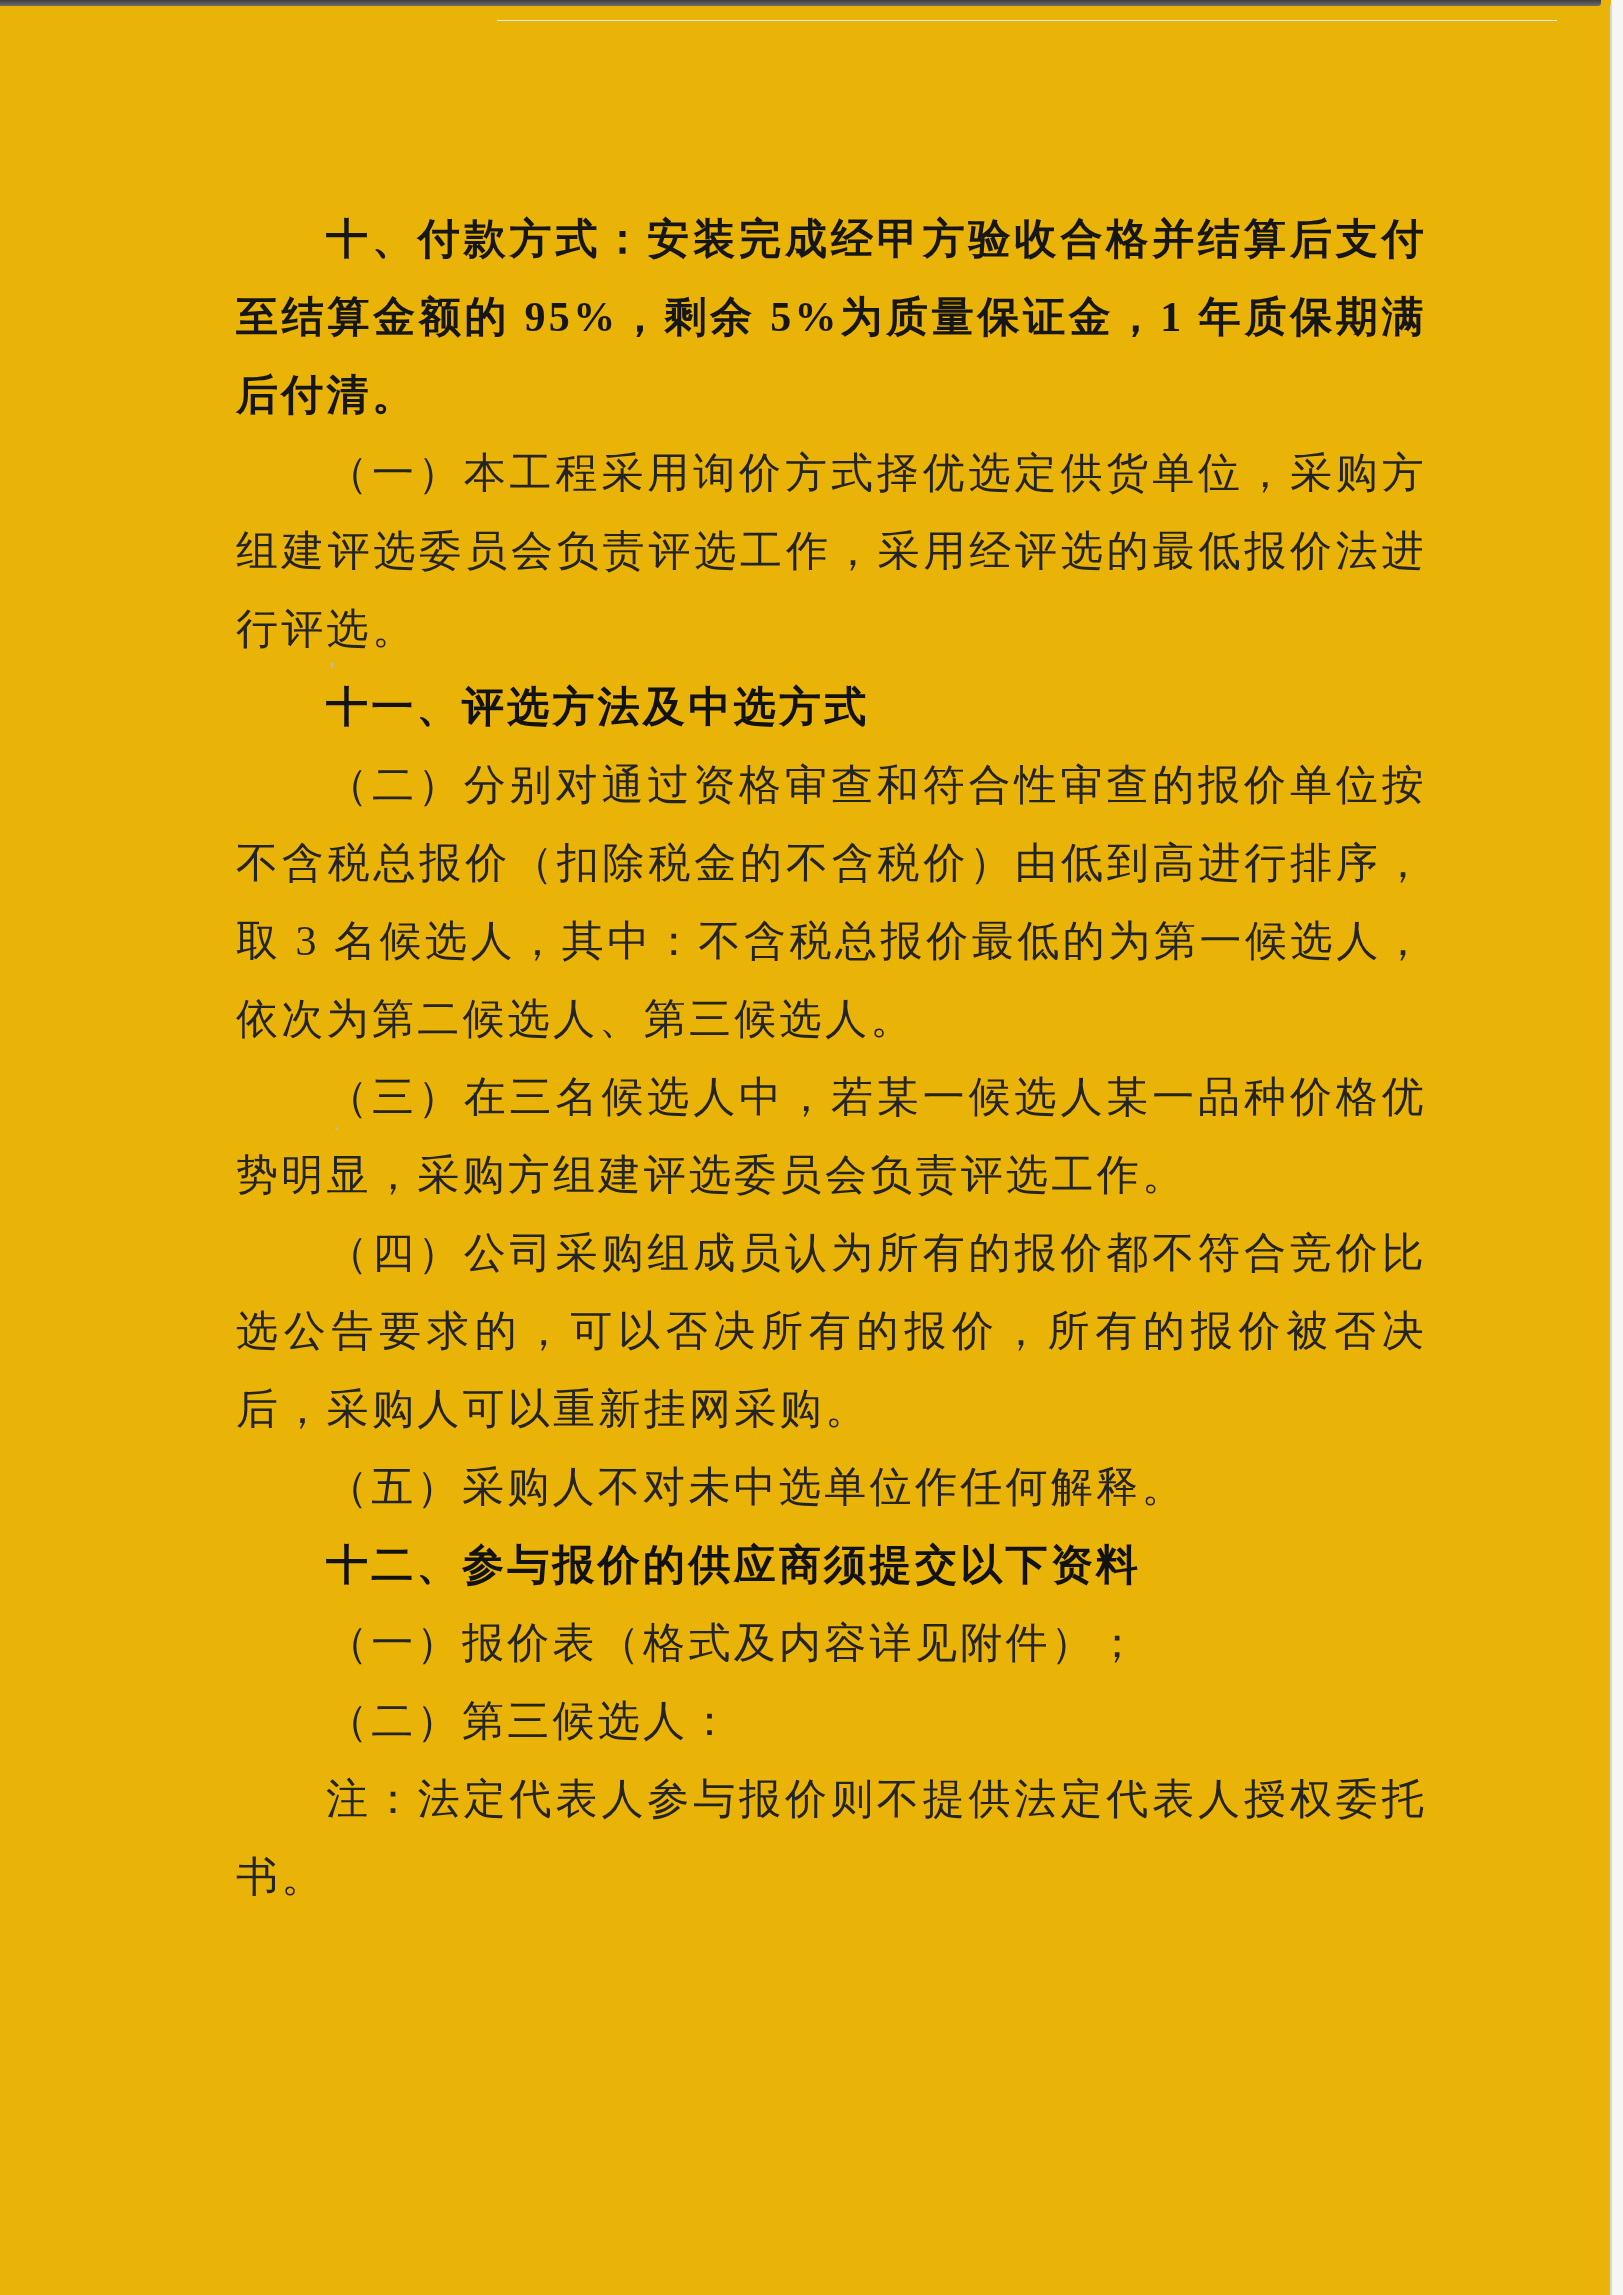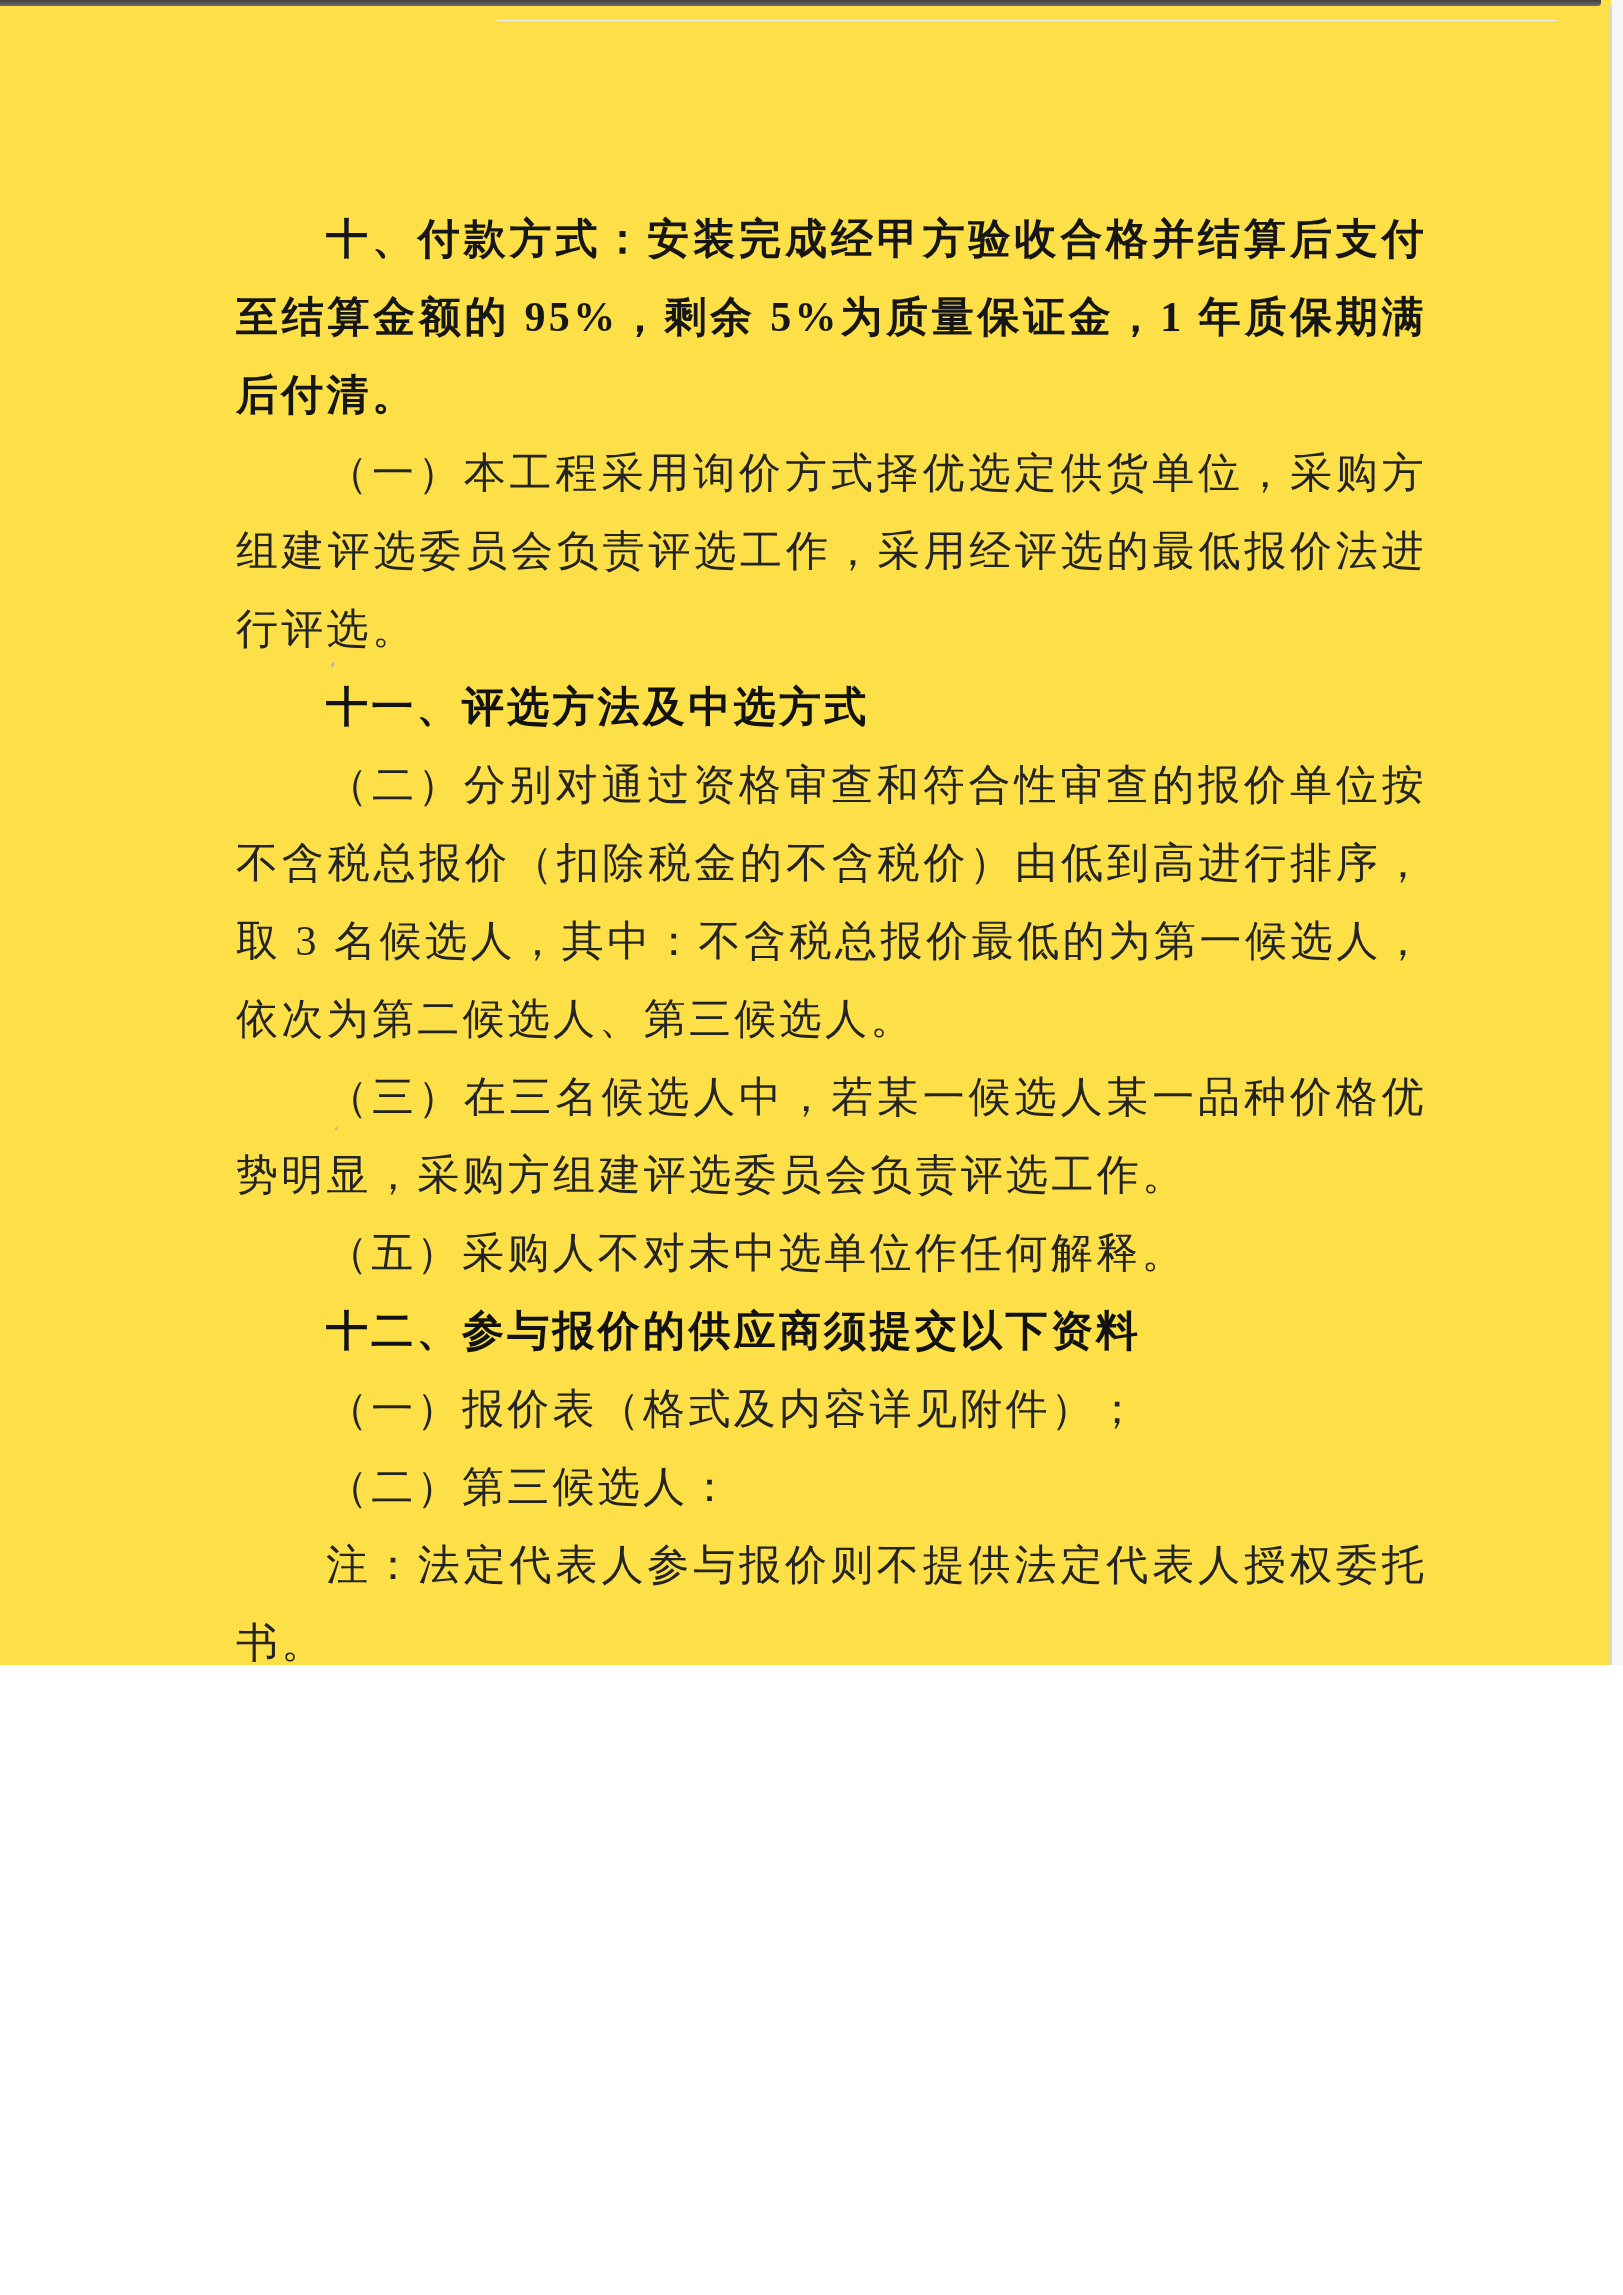--- a/index.html
+++ b/index.html
@@ -3,22 +3,22 @@
 <meta charset="utf-8">
 <style>
   html, body {
     margin: 0;
     padding: 0;
     background: #ffffff;
   }
   .page {
     position: relative;
     width: 1623px;
-    height: 1665px;
-    background: #fde047;
+    height: 2295px;
+    background: #eab308;
     overflow: hidden;
     font-family: "Liberation Serif", "DejaVu Serif", serif;
   }
   
   .scan-top {
     position: absolute;
     left: 0; top: 0;
     width: 1601px; height: 5.9px;
     background: linear-gradient(to bottom, #3f3f3f, #6d6d6d);
     border-bottom-right-radius: 3.3px;
@@ -88,20 +88,21 @@
   <div class="scan-right-line"></div>
   <div class="speck speck-1"></div>
   <div class="speck speck-2"></div>
 
   <main class="content">
     <p class="para bold">十、付款方式：安装完成经甲方验收合格并结算后支付至结算金额的 95%，剩余 5%为质量保证金，1 年质保期满后付清。</p>
     <p class="para">（一）本工程采用询价方式择优选定供货单位，采购方组建评选委员会负责评选工作，采用经评选的最低报价法进行评选。</p>
     <p class="para heading">十一、评选方法及中选方式</p>
     <p class="para">（二）分别对通过资格审查和符合性审查的报价单位按不含税总报价（扣除税金的不含税价）由低到高进行排序，取 3 名候选人，其中：不含税总报价最低的为第一候选人，依次为第二候选人、第三候选人。</p>
     <p class="para">（三）在三名候选人中，若某一候选人某一品种价格优势明显，采购方组建评选委员会负责评选工作。</p>
+    <p class="para">（四）公司采购组成员认为所有的报价都不符合竞价比选公告要求的，可以否决所有的报价，所有的报价被否决后，采购人可以重新挂网采购。</p>
     <p class="para">（五）采购人不对未中选单位作任何解释。</p>
     <p class="para heading">十二、参与报价的供应商须提交以下资料</p>
     <p class="para">（一）报价表（格式及内容详见附件）；</p>
     <p class="para">（二）第三候选人：</p>
     <p class="para">注：法定代表人参与报价则不提供法定代表人授权委托书。</p>
   </main>
 
 </div>
 
 

